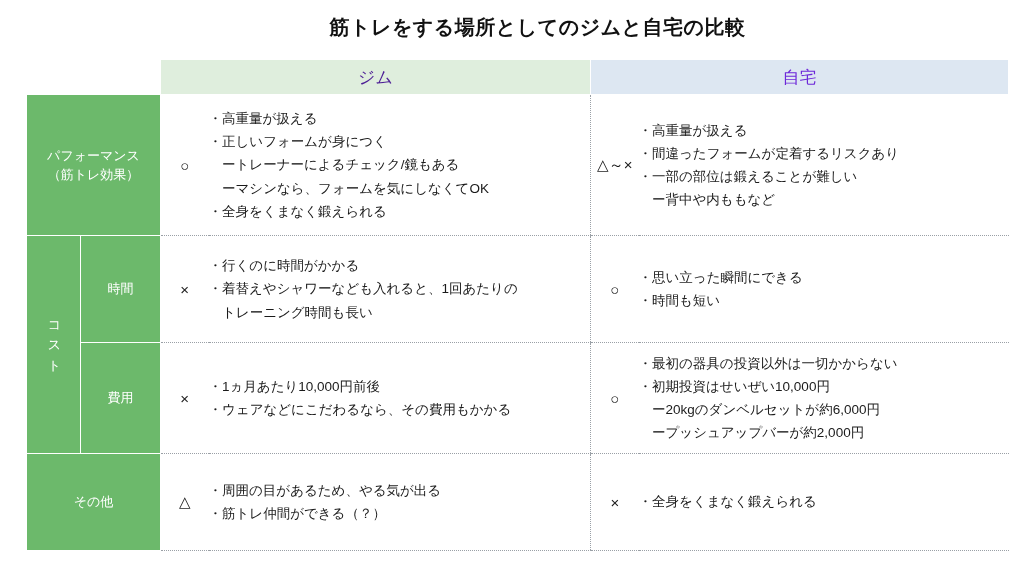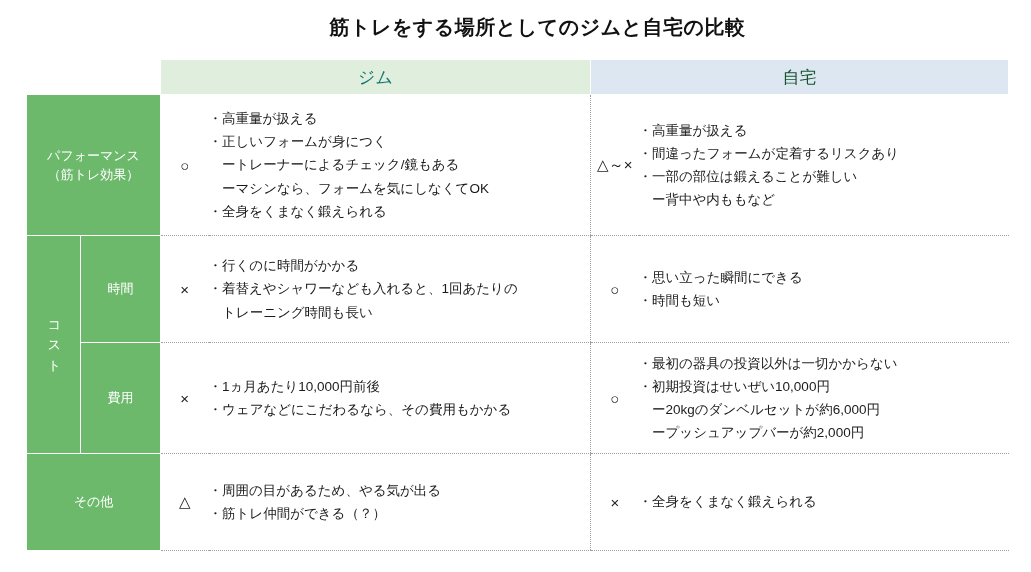--- a/index.html
+++ b/index.html
@@ -50,30 +50,30 @@
 
   .hdr-blank {
     border: none !important;
     background: #ffffff;
   }
   .hdr-gym {
     background: #dfeedd;
     text-align: center;
     font-size: 17px;
     font-weight: normal;
-    color: #0f766e;
+    color: #4c1d95;
     height: 34px;
     border-bottom: 1px solid #ffffff !important;
   }
   .hdr-home {
     background: #dde7f2;
     text-align: center;
     font-size: 17px;
     font-weight: normal;
-    color: #14532d;
+    color: #6d28d9;
     height: 34px;
   }
   .cat {
     background: #6cb96b;
     color: #ffffff;
     text-align: center;
     font-size: 13px;
     line-height: 1.5;
   }
   .cat-vert {

